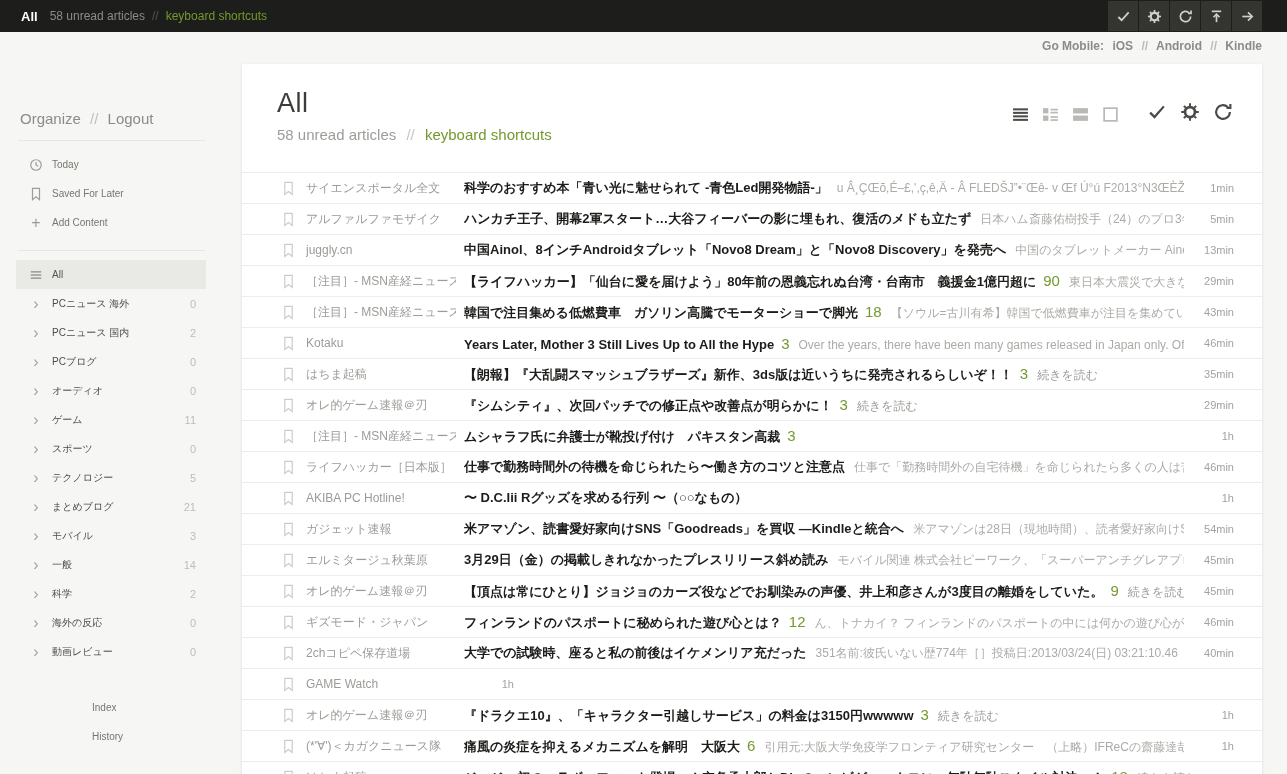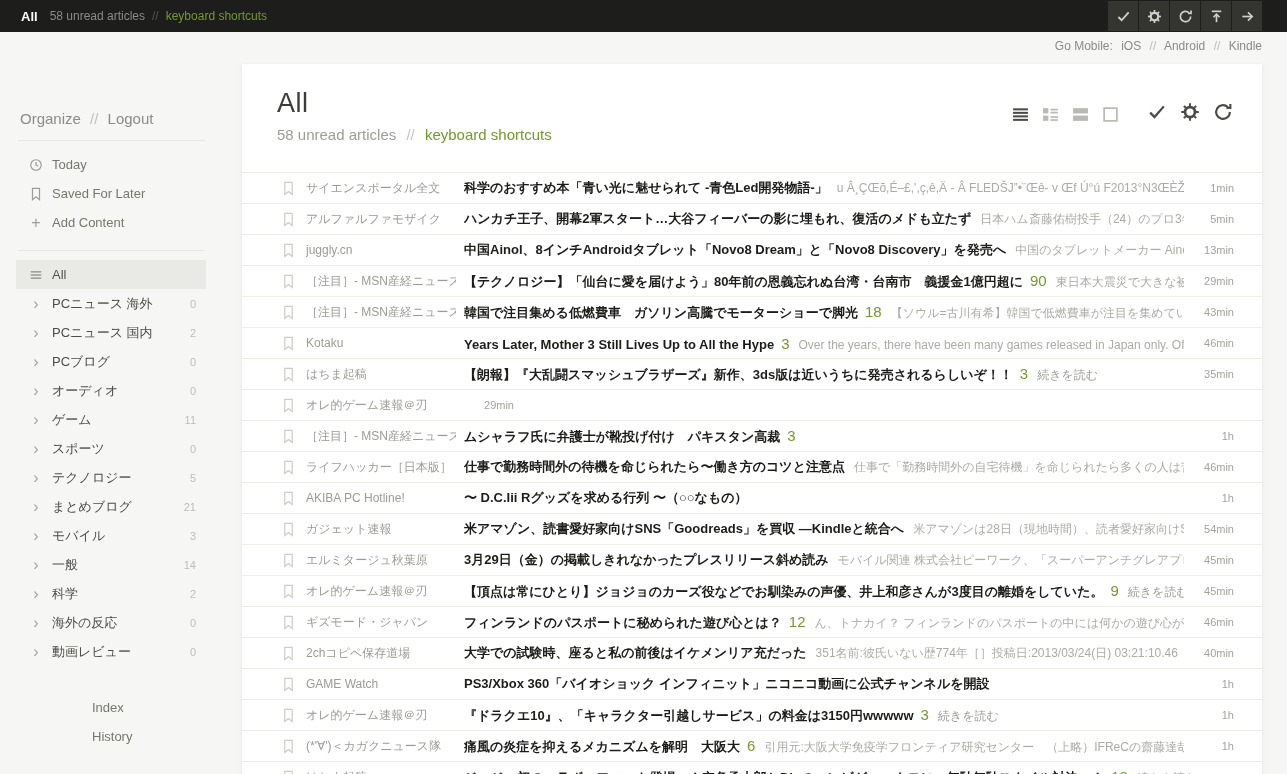--- a/index.html
+++ b/index.html
@@ -22,36 +22,36 @@
   .t-unread{ color:#8b8b89; font-size:12px;}
   .t-sep{ color:#55554f; font-size:12px; margin:0 7px;}
   .t-short{ color:var(--green); font-size:12px; cursor:pointer;}
   .tb-icons{ position:absolute; right:25px; top:1px; display:flex; gap:1px;}
   .tb-box{
     width:30px; height:30px; background:#343431; color:#cfcfcd;
     display:flex; align-items:center; justify-content:center; cursor:pointer;
   }
   .tb-box svg{ width:15px; height:15px; }
   
-  .gomobile{ position:absolute; top:39px; right:25px; font-size:12px; color:#8b8b89;}
+  .gomobile{ position:absolute; top:39px; right:25px; font-size:12px; color:#8b8b89;font-weight:bold;}
   .gomobile .gm-sep{ color:#bcbcb8; margin:0 5px;}
   .gomobile a{ color:#8b8b89; text-decoration:none; cursor:pointer;}
   
   .sidebar{ position:absolute; top:32px; left:0; width:242px;}
   .side-org{ margin:78px 0 0 20px; font-size:15px; color:#8b8b89;}
   .side-org .o-sep{ color:#c0c0bc; margin:0 5px;}
   .side-org span[data-interactable="true"]{ cursor:pointer; }
   .divider{ margin:13px 37px 9px 18px; border-top:1px solid #e6e6e2;}
   .side-item{
     margin-left:16px; width:190px; height:29px; padding-left:12px;
     display:flex; align-items:center; cursor:pointer;
   }
   .side-item .s-icon{ width:16px; height:16px; margin-right:8px; color:#9d9d99; flex:0 0 16px; display:flex; align-items:center; justify-content:center;}
   .side-item .s-icon svg{ width:14px; height:14px;}
-  .side-item .s-label{ font-size:13px; color:#77776f;}
+  .side-item .s-label{ font-size:10px; color:#77776f;}
   .side-item.selected{ background:#e9e9e5;}
   .side-item.selected .s-label{ color:#55554f;}
   .cat-item .s-label{ color:#4d4d48;}
   .cat-item .chev{ width:16px; margin-right:8px; flex:0 0 16px; color:#a3a39f; font-size:16px; line-height:14px; text-align:center;}
   .cat-item .s-count{ margin-left:auto; padding-right:10px; font-size:11px; color:#bdbdb8;}
   .side-footer{ margin-top:27px;margin-left:40px;}
   .side-footer .side-item{ padding-left:36px;}
   .plus-glyph{ font-size:16px; color:#9d9d99; line-height:14px;}
   
   .card{
@@ -370,21 +370,21 @@
     <span class="mid" data-interactable="false"><span class="a-title" data-interactable="false">中国Ainol、8インチAndroidタブレット「Novo8 Dream」と「Novo8 Discovery」を発売へ</span><span class="a-summary" data-interactable="false">中国のタブレットメーカー Ainolの画面サイ</span></span>
     <span class="a-time" data-interactable="false">13min</span>
   </div>
       <div class="row" data-interactable="true">
     <span class="bm" data-interactable="true">
       <svg viewBox="0 0 14 16" fill="none" stroke="currentColor" stroke-width="1.3">
             <path d="M3 1.5h8v13l-4-3.2-4 3.2z"></path>
           </svg>
     </span>
     <span class="src" data-interactable="false">［注目］- MSN産経ニュース</span>
-    <span class="mid" data-interactable="false"><span class="a-title" data-interactable="false">【テクノロジー】「仙台に愛を届けよう」80年前の恩義忘れぬ台湾・台南市　義援金1億円超に</span><span class="a-count" data-interactable="false">90</span><span class="a-summary" data-interactable="false">東日本大震災で大きな被害</span></span>
+    <span class="mid" data-interactable="false"><span class="a-title" data-interactable="false">【ライフハッカー】「仙台に愛を届けよう」80年前の恩義忘れぬ台湾・台南市　義援金1億円超に</span><span class="a-count" data-interactable="false">90</span><span class="a-summary" data-interactable="false">東日本大震災で大きな被害</span></span>
     <span class="a-time" data-interactable="false">29min</span>
   </div>
       <div class="row" data-interactable="true">
     <span class="bm" data-interactable="true">
       <svg viewBox="0 0 14 16" fill="none" stroke="currentColor" stroke-width="1.3">
             <path d="M3 1.5h8v13l-4-3.2-4 3.2z"></path>
           </svg>
     </span>
     <span class="src" data-interactable="false">［注目］- MSN産経ニュース</span>
     <span class="mid" data-interactable="false"><span class="a-title" data-interactable="false">韓国で注目集める低燃費車　ガソリン高騰でモーターショーで脚光</span><span class="a-count" data-interactable="false">18</span><span class="a-summary" data-interactable="false">【ソウル=古川有希】韓国で低燃費車が注目を集めている。現</span></span>
@@ -410,20 +410,21 @@
     <span class="mid" data-interactable="false"><span class="a-title" data-interactable="false">【朗報】『大乱闘スマッシュブラザーズ』新作、3ds版は近いうちに発売されるらしいぞ！！</span><span class="a-count" data-interactable="false">3</span><span class="a-more" data-interactable="true">続きを読む</span></span>
     <span class="a-time" data-interactable="false">35min</span>
   </div>
       <div class="row" data-interactable="true">
     <span class="bm" data-interactable="true">
       <svg viewBox="0 0 14 16" fill="none" stroke="currentColor" stroke-width="1.3">
             <path d="M3 1.5h8v13l-4-3.2-4 3.2z"></path>
           </svg>
     </span>
     <span class="src" data-interactable="false">オレ的ゲーム速報＠刃</span>
+    <span class="mid" data-interactable="false"><span class="a-title" data-interactable="false">『シムシティ』、次回パッチでの修正点や改善点が明らかに！</span><span class="a-count" data-interactable="false">3</span><span class="a-more" data-interactable="true">続きを読む</span></span>
     <span class="a-time" data-interactable="false">29min</span>
   </div>
       <div class="row" data-interactable="true">
     <span class="bm" data-interactable="true">
       <svg viewBox="0 0 14 16" fill="none" stroke="currentColor" stroke-width="1.3">
             <path d="M3 1.5h8v13l-4-3.2-4 3.2z"></path>
           </svg>
     </span>
     <span class="src" data-interactable="false">［注目］- MSN産経ニュース</span>
     <span class="mid" data-interactable="false"><span class="a-title" data-interactable="false">ムシャラフ氏に弁護士が靴投げ付け　パキスタン高裁</span><span class="a-count" data-interactable="false">3</span></span>
@@ -499,21 +500,20 @@
     <span class="mid" data-interactable="false"><span class="a-title" data-interactable="false">大学での試験時、座ると私の前後はイケメンリア充だった</span><span class="a-summary" data-interactable="false">351名前:彼氏いない歴774年［］投稿日:2013/03/24(日) 03:21:10.46</span></span>
     <span class="a-time" data-interactable="false">40min</span>
   </div>
       <div class="row" data-interactable="true">
     <span class="bm" data-interactable="true">
       <svg viewBox="0 0 14 16" fill="none" stroke="currentColor" stroke-width="1.3">
             <path d="M3 1.5h8v13l-4-3.2-4 3.2z"></path>
           </svg>
     </span>
     <span class="src" data-interactable="false">GAME Watch</span>
-    <span class="mid" data-interactable="false"><span class="a-title" data-interactable="false">PS3/Xbox 360「バイオショック インフィニット」ニコニコ動画に公式チャンネルを開設</span></span>
     <span class="a-time" data-interactable="false">1h</span>
   </div>
       <div class="row" data-interactable="true">
     <span class="bm" data-interactable="true">
       <svg viewBox="0 0 14 16" fill="none" stroke="currentColor" stroke-width="1.3">
             <path d="M3 1.5h8v13l-4-3.2-4 3.2z"></path>
           </svg>
     </span>
     <span class="src" data-interactable="false">オレ的ゲーム速報＠刃</span>
     <span class="mid" data-interactable="false"><span class="a-title" data-interactable="false">『ドラクエ10』、「キャラクター引越しサービス」の料金は3150円wwwww</span><span class="a-count" data-interactable="false">3</span><span class="a-more" data-interactable="true">続きを読む</span></span>

